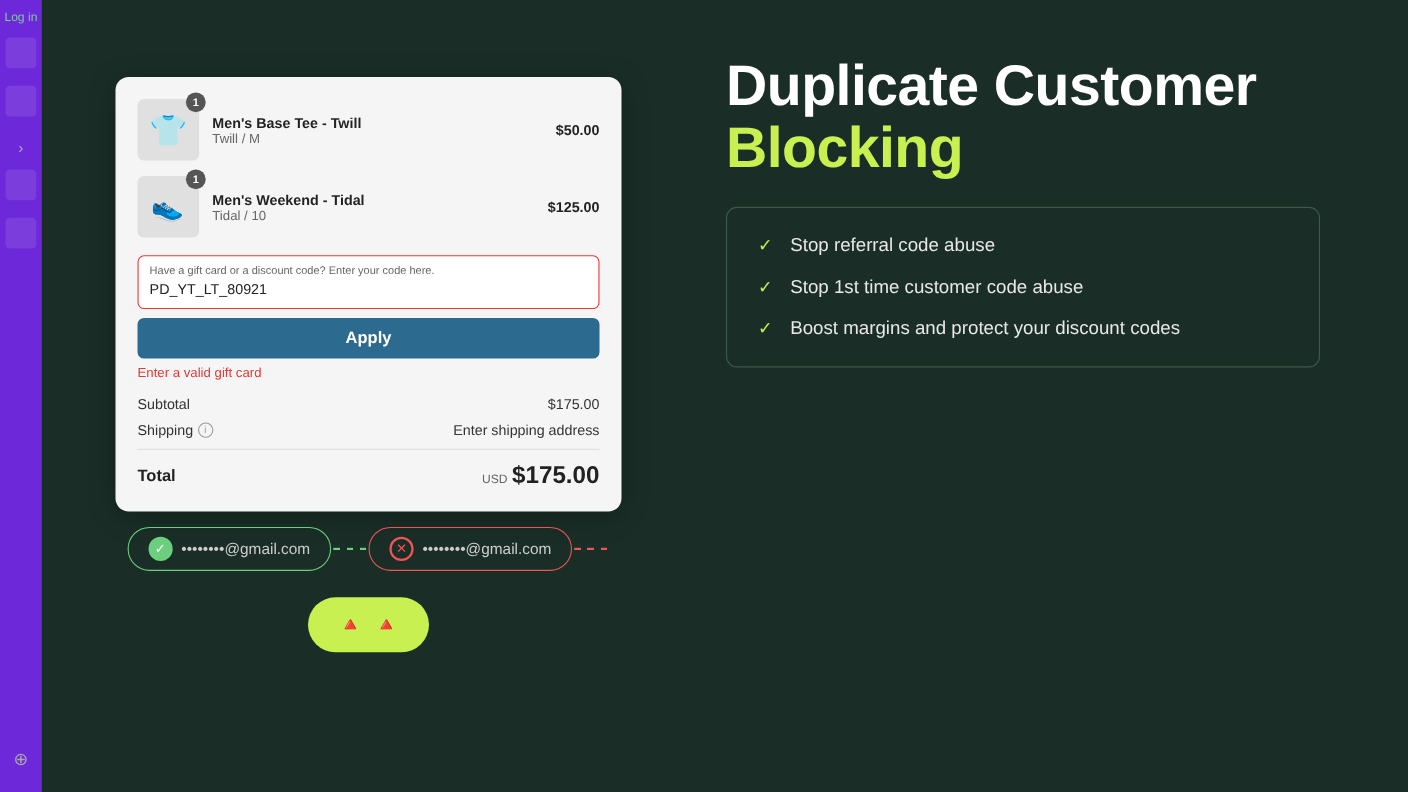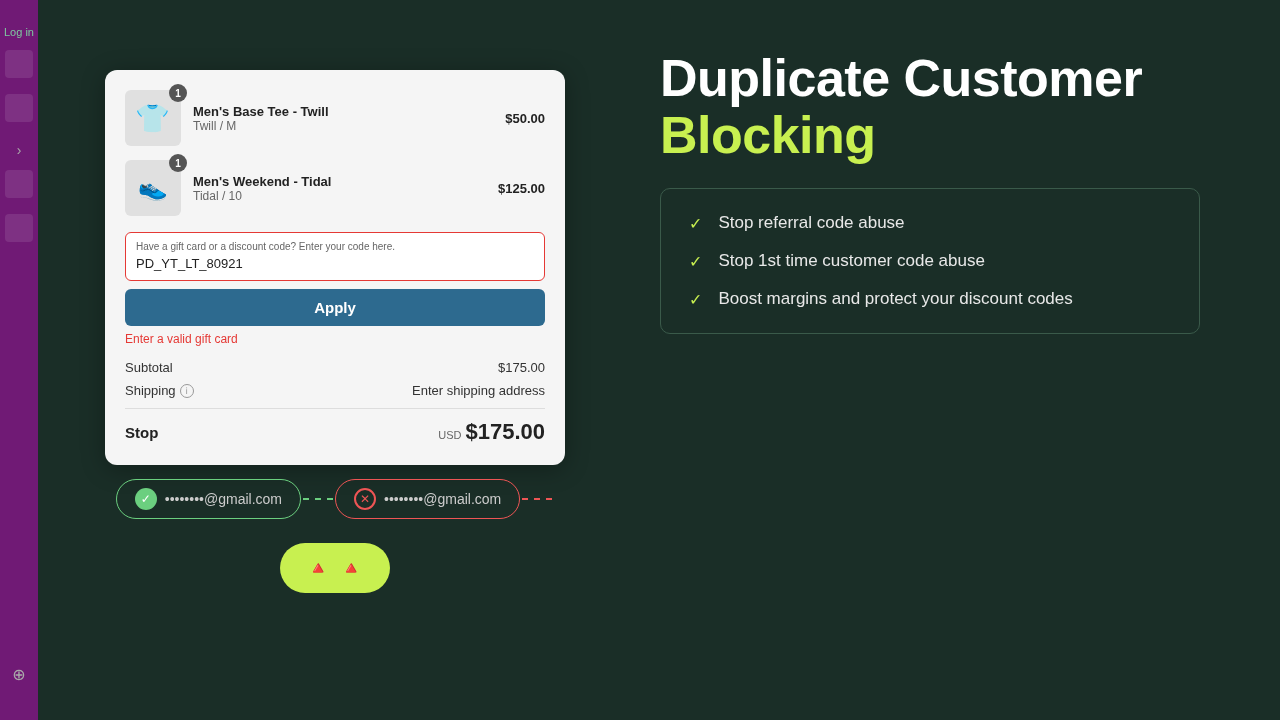--- a/index.html
+++ b/index.html
@@ -24,25 +24,25 @@
       padding-top: 70px;
     }
 
     
     .sidebar {
       position: absolute;
       left: 0;
       top: 0;
       width: 38px;
       height: 100%;
-      background-color: #701a75;
+      background-color: #6d28d9;
       display: flex;
       flex-direction: column;
       align-items: center;
-      padding: 26px 0;
+      padding: 10px 0;
       gap: 8px;
       z-index: 10;
     }
     .sidebar-link {
       color: #7fc9a0;
       font-size: 11px;
       text-decoration: none;
       white-space: nowrap;
     }
     .sidebar-btn {
@@ -447,21 +447,21 @@
     </div>
     <div class="summary-line">
       <span class="summary-label">
         <span>Shipping</span>
         <span class="info-icon">ℹ</span>
       </span>
       <span class="summary-value">Enter shipping address</span>
     </div>
     <hr class="divider">
     <div class="total-line">
-      <span class="total-label">Stop</span>
+      <span class="total-label">Total</span>
       <div class="total-value">
         <span class="total-currency">USD</span>
         <span class="total-amount">$175.00</span>
       </div>
     </div>
 
   </div>
 
   <div class="email-flow">
     <div class="email-pill email-pill-green">

